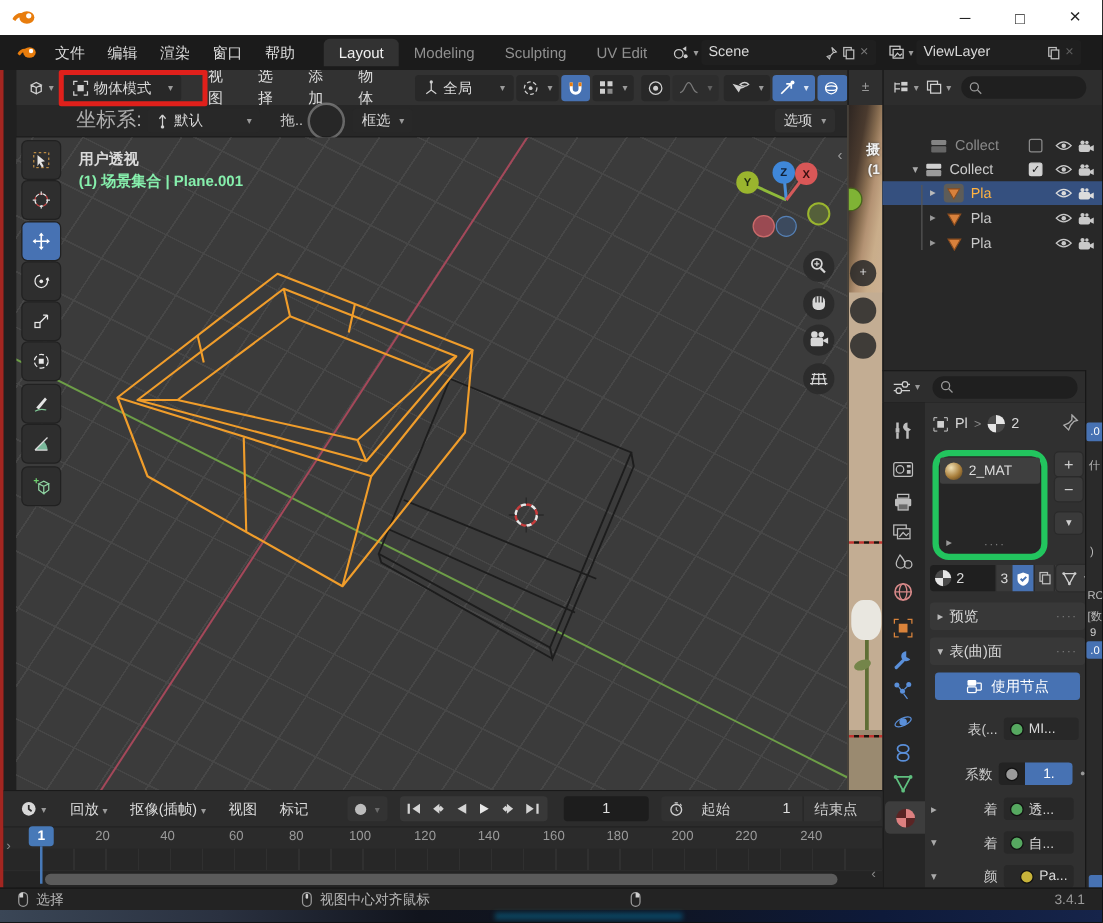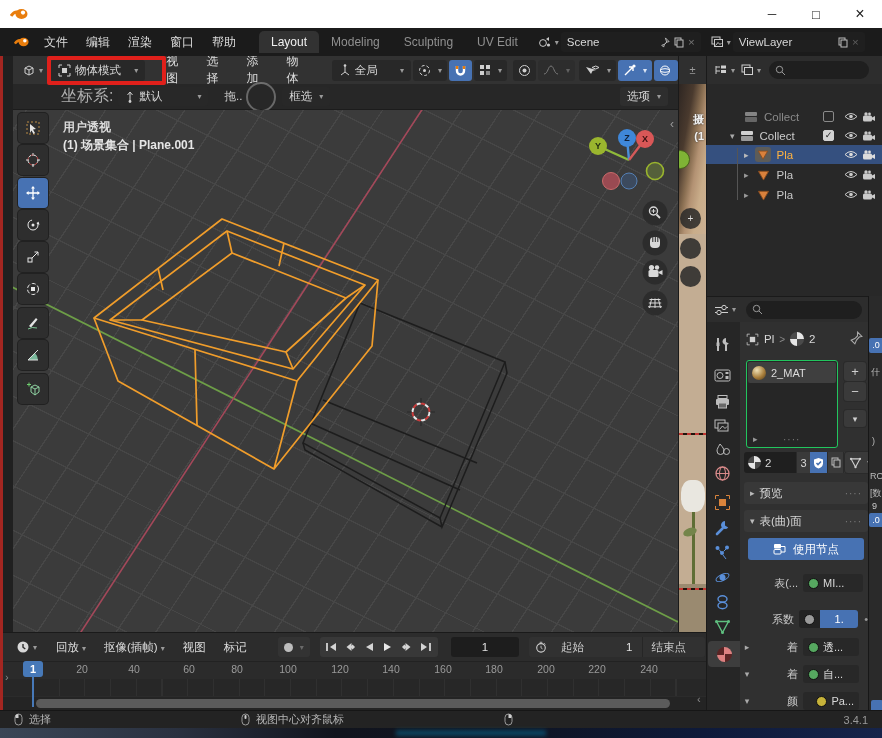--- a/index.html
+++ b/index.html
@@ -284,21 +284,21 @@
           </g>
         <g>
             <circle cx="642" cy="193" r="12.5" fill="#2a2a2a" opacity=".88"></circle>
             <path d="M636.5 189.5h11M635.8 193h12.4M635 196.8h14M638.7 188.5l-2.2 9.5M642 188.5v9.5M645.3 188.5l2.2 9.5" stroke="#d8d8d8" stroke-width="1"></path>
           </g>
       </g>
       <text x="657" y="18" font-size="12" fill="#9a9a9a">‹</text>
     </svg>
 
     <div class="r" style="left:50px;top:9px;font-size:12px;color:#dadada;font-weight:bold;">用户透视</div>
-    <div class="r" style="left:50px;top:27px;font-size:12px;color:#e5e5e5;font-weight:bold;">(1) 场景集合 | Plane.001</div>
+    <div class="r" style="left:50px;top:27px;font-size:12px;color:#86efac;font-weight:bold;">(1) 场景集合 | Plane.001</div>
   </div>
 
   <div class="tbtn" style="top:113px;">
       <svg width="14" height="14" viewBox="0 0 14 14">
         <rect x="1" y="1" width="12" height="12" fill="none" stroke="#b98a45" stroke-dasharray="2 2"></rect>
         <path d="M4 3l6 5-3 .5 2 3.5-1.5 1-2-3.5L4 12z" fill="#e4e4e4"></path>
       </svg>
     </div>
   <div class="tbtn" style="top:145px;">
       <svg width="14" height="14" viewBox="0 0 14 14">
@@ -633,21 +633,21 @@
     <span style="font-size:10px;color:#8a8a8a;">&gt;</span>
     <span class="ball"></span>
     <span style="font-size:11.5px;color:#d8d8d8;">2</span>
   </div>
   <span class="r" style="left:850px;top:331px;">
       <svg width="13" height="14" viewBox="0 0 12 13">
         <path d="M7 1l4 4-2.5.6L6 8.5 4.5 12 1 8.5 4.5 7 6.9 4.6z" fill="none" stroke="#aaa"></path>
       </svg>
     </span>
 
-  <div class="r" style="left:746px;top:360px;width:92px;height:88px;background:#262626;border-radius:3px;border:1px solid #22c55e;box-sizing:border-box;">
+  <div class="r" style="left:746px;top:360px;width:92px;height:88px;background:#262626;border-radius:13px;border:5px solid #22c55e;box-sizing:border-box;">
     <div class="row" style="height:21px;background:#3f3f3f;border-radius:2px;margin:1px;gap:5px;padding-left:4px;">
       <span class="matthumb"></span>
       <span style="font-size:11px;color:#dcdcdc;">2_MAT</span>
     </div>
     <span style="position:absolute;left:6px;bottom:3px;color:#9a9a9a;font-size:9px;">▸</span>
     <span class="grip" style="position:absolute;left:36px;bottom:2px;">····</span>
   </div>
   <div class="sqbtn" style="top:362px;height:19px;">+</div>
   <div class="sqbtn" style="top:382px;height:19px;">−</div>
   <div class="sqbtn" style="top:410px;height:17px;font-size:9px;">▾</div>

